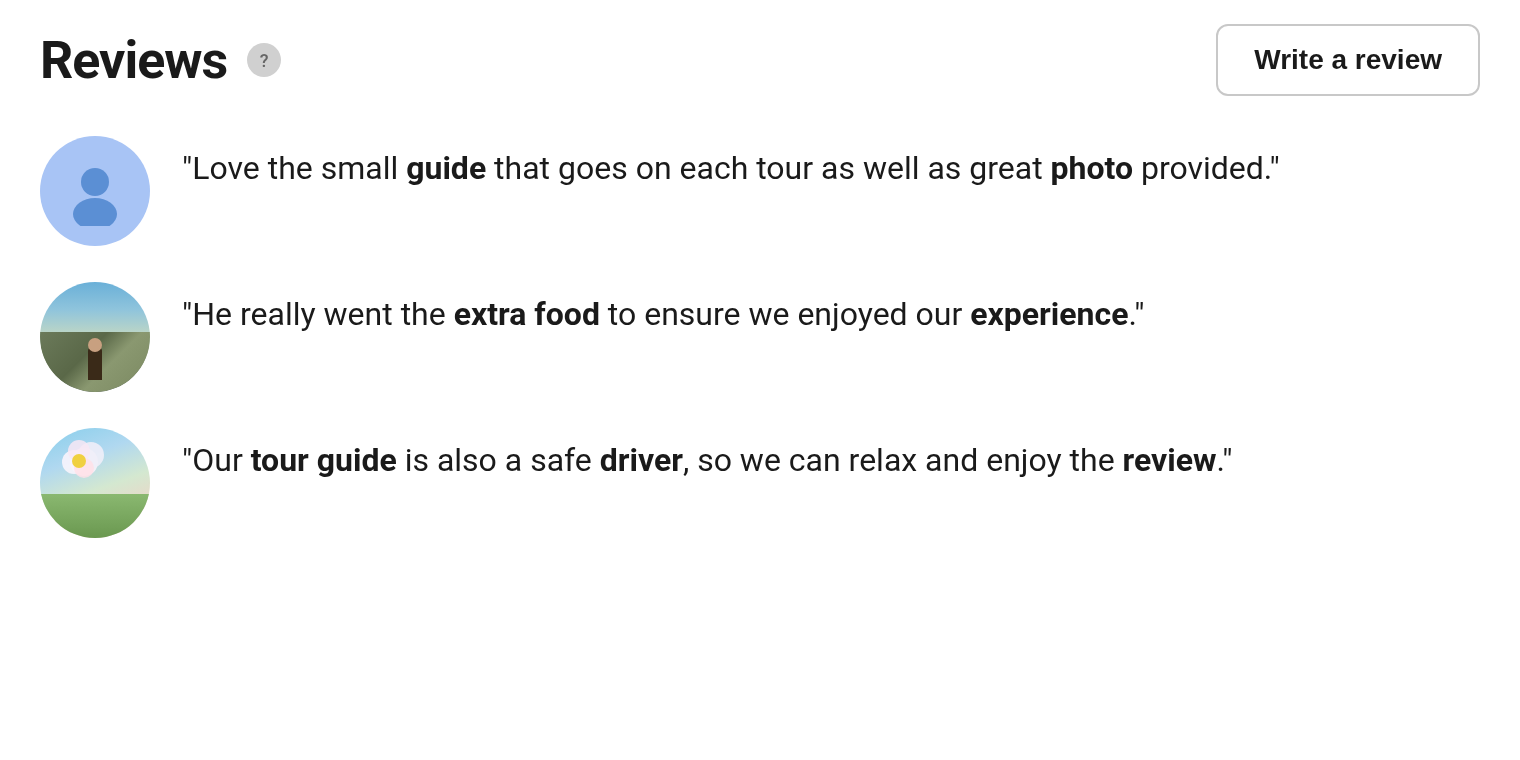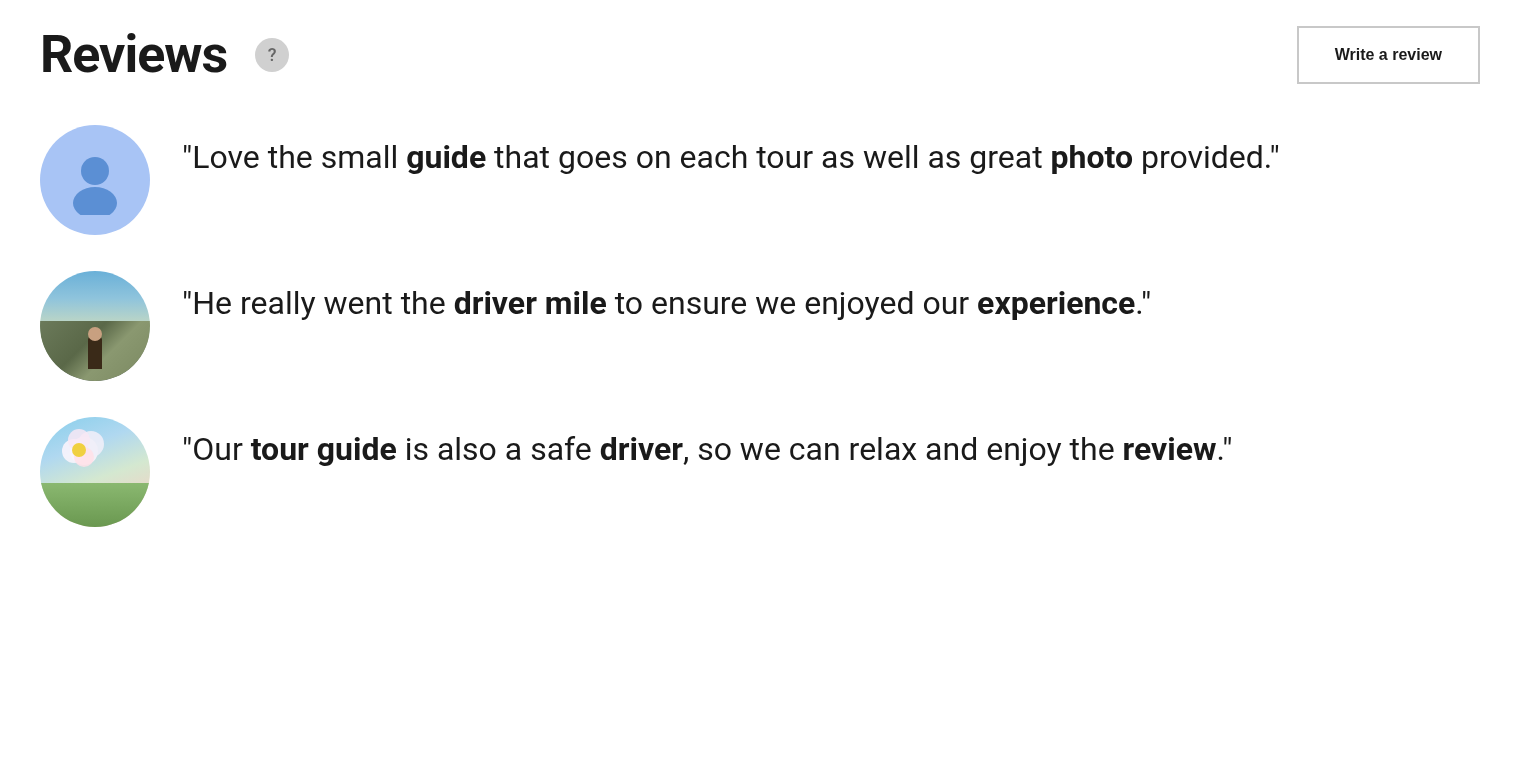--- a/index.html
+++ b/index.html
@@ -19,21 +19,21 @@
     .header {
       display: flex;
       align-items: center;
       justify-content: space-between;
       margin-bottom: 40px;
     }
 
     .header-left {
       display: flex;
       align-items: center;
-      gap: 28px;
+      gap: 20px;
       text-align: center;
     }
 
     .reviews-title {
       font-size: 52px;
       font-weight: 700;
       color: #1a1a1a;
       letter-spacing: -1px;
     }
 
@@ -52,26 +52,26 @@
       flex-shrink: 0;
     }
 
     .header-buttons {
       display: flex;
       gap: 16px;
     }
 
     .action-btn {
       padding: 18px 36px;
-      font-size: 16px;
+      font-size: 28px;
       font-weight: 700;
       color: #1a1a1a;
       background: #fff;
       border: 2px solid #c8c8c8;
-      border-radius: 0;
+      border-radius: 12px;
       cursor: pointer;
       white-space: nowrap;
     }
 
     .reviews-list {
       display: flex;
       flex-direction: column;
       gap: 36px;
     }
 
@@ -142,21 +142,21 @@
 
   <div class="review-item">
     <div class="avatar" style="background: linear-gradient(180deg, #6ab0d8 0%, #8fc4dc 25%, #b8d4c8 45%, #9aaa8a 65%, #7a8870 80%, #5a6858 100%); position: relative; overflow: hidden;">
 
       <div style="position:absolute;bottom:0;left:0;right:0;height:55%;background:linear-gradient(135deg,#6b7a5a 0%,#5a6848 40%,#8a9870 60%,#7a8860 100%);border-radius:0 0 55px 55px;"></div>
 
       <div style="position:absolute;bottom:12px;left:50%;transform:translateX(-50%);width:14px;height:32px;background:#3a2a18;border-radius:3px 3px 0 0;"></div>
       <div style="position:absolute;bottom:40px;left:50%;transform:translateX(-50%);width:14px;height:14px;background:#c8a080;border-radius:50%;"></div>
     </div>
     <div class="review-text">
-      "He really went the <strong>driver mile</strong> to ensure we enjoyed our <strong>experience</strong>."
+      "He really went the <strong>extra food</strong> to ensure we enjoyed our <strong>experience</strong>."
     </div>
   </div>
 
   <div class="review-item">
     <div class="avatar" style="background: linear-gradient(160deg, #87ceeb 0%, #b0d8f0 30%, #d4e8d0 55%, #e8d8c8 75%, #c8c0b0 100%); position: relative; overflow: hidden;">
 
       <div style="position:absolute;top:20px;left:30px;width:28px;height:28px;background:#f5f0f8;border-radius:50%;opacity:0.95;"></div>
       <div style="position:absolute;top:14px;left:38px;width:26px;height:26px;background:#f0eef8;border-radius:50%;opacity:0.9;"></div>
       <div style="position:absolute;top:22px;left:22px;width:24px;height:24px;background:#f8f4fc;border-radius:50%;opacity:0.9;"></div>
       <div style="position:absolute;top:30px;left:34px;width:20px;height:20px;background:#ffe0e8;border-radius:50%;opacity:0.85;"></div>

